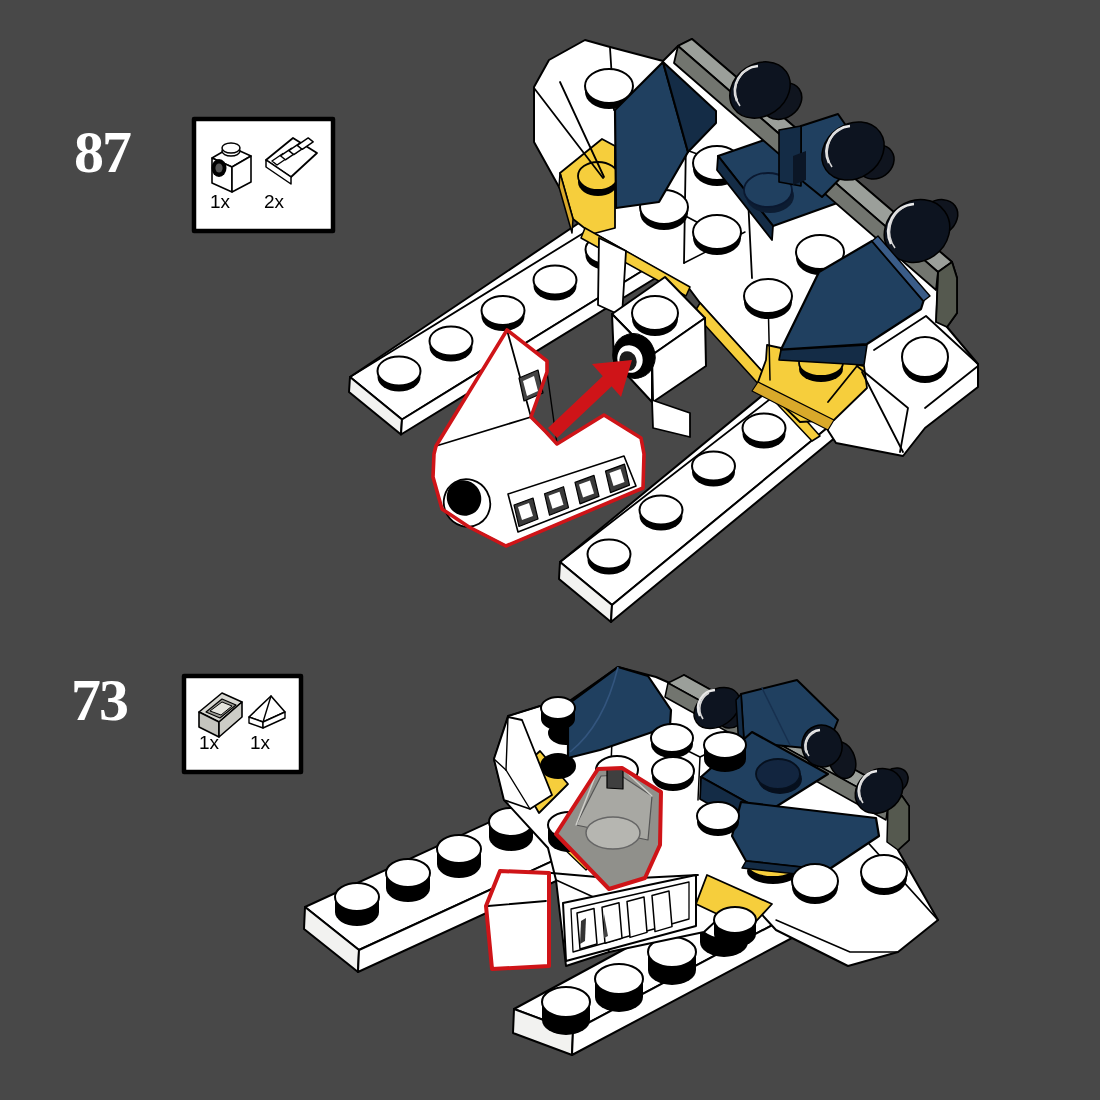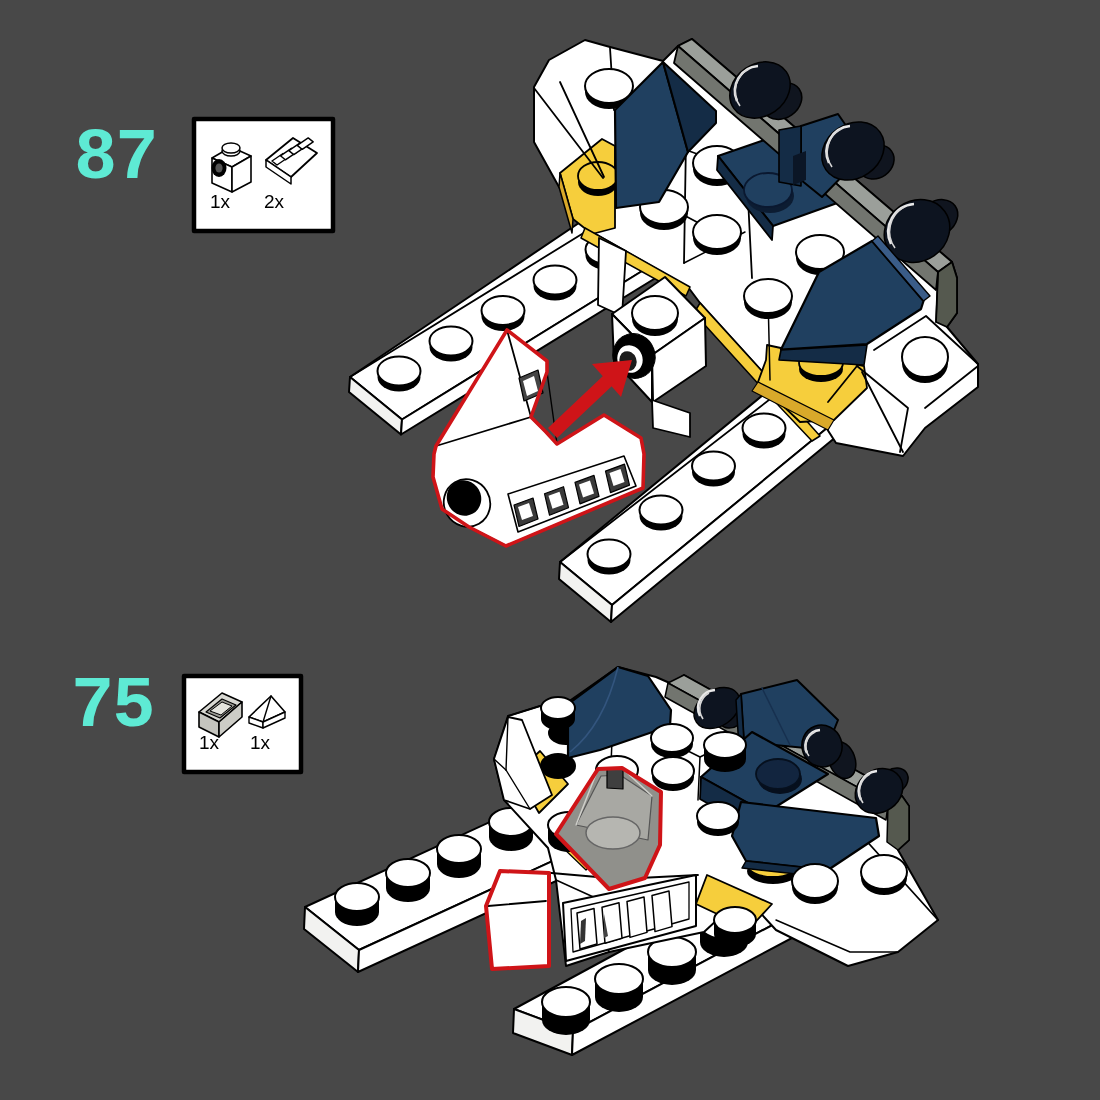--- a/index.html
+++ b/index.html
@@ -1,21 +1,21 @@
 <!DOCTYPE html>
 <html><head><meta charset="utf-8"><style>
 html,body{margin:0;padding:0;background:#484848;width:1100px;height:1100px;overflow:hidden;}
-.num{position:absolute;color:#5eead4;font-family:Liberation Mono, monospace;font-weight:bold;font-size:72px;letter-spacing:-2px;}
+.num{position:absolute;color:#ffffff;font-family:Liberation Serif, serif;font-weight:bold;font-size:60px;letter-spacing:-2px;}
 </style></head><body>
 
 <div style="position:absolute;left:0;top:0;width:1100px;height:1100px;background:#484848;"></div>
 
 <div class="num" style="left:74px;top:118px;">87</div>
 
-<div class="num" style="left:71px;top:666px;">75</div>
+<div class="num" style="left:71px;top:666px;">73</div>
 <svg width="1100" height="1100" viewBox="0 0 1100 1100" style="position:absolute;left:0;top:0;font-family:'Liberation Sans',sans-serif;">
 
 <g>
       <polygon points="194.0,119.0 333.0,119.0 333.0,231.0 194.0,231.0" fill="#fff" stroke="#000" stroke-width="4.5" stroke-linejoin="round"></polygon>
     </g>
 
 <g>
       <polygon points="212.0,158.0 231.0,147.0 251.0,156.0 232.0,167.0" fill="#fff" stroke="#000" stroke-width="1.6" stroke-linejoin="round"></polygon>
       <polygon points="212.0,158.0 232.0,167.0 232.0,192.0 212.0,183.0" fill="#fff" stroke="#000" stroke-width="1.6" stroke-linejoin="round"></polygon>
       <polygon points="232.0,167.0 251.0,156.0 251.0,182.0 232.0,192.0" fill="#fff" stroke="#000" stroke-width="1.6" stroke-linejoin="round"></polygon>

